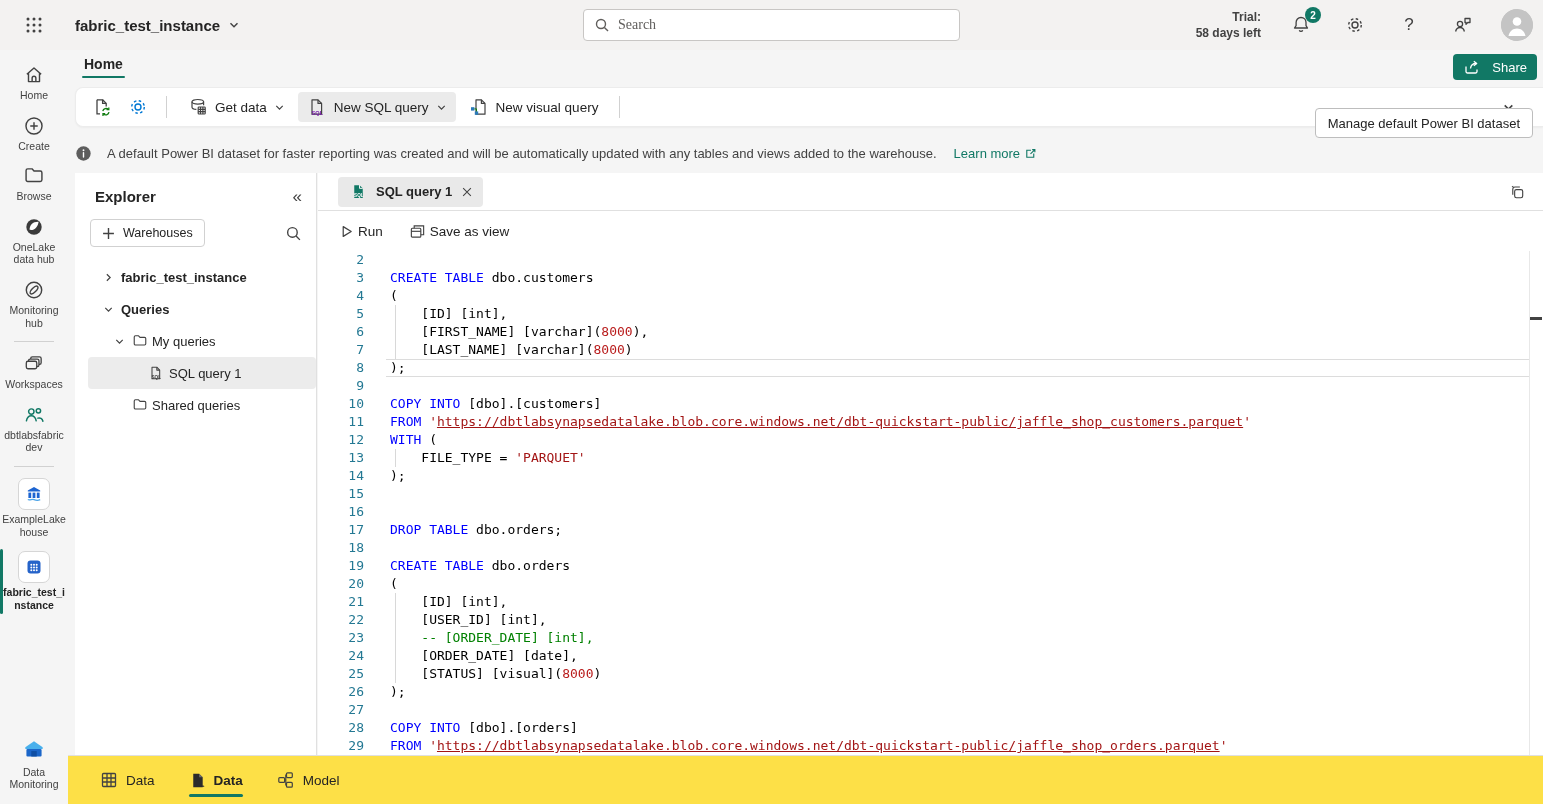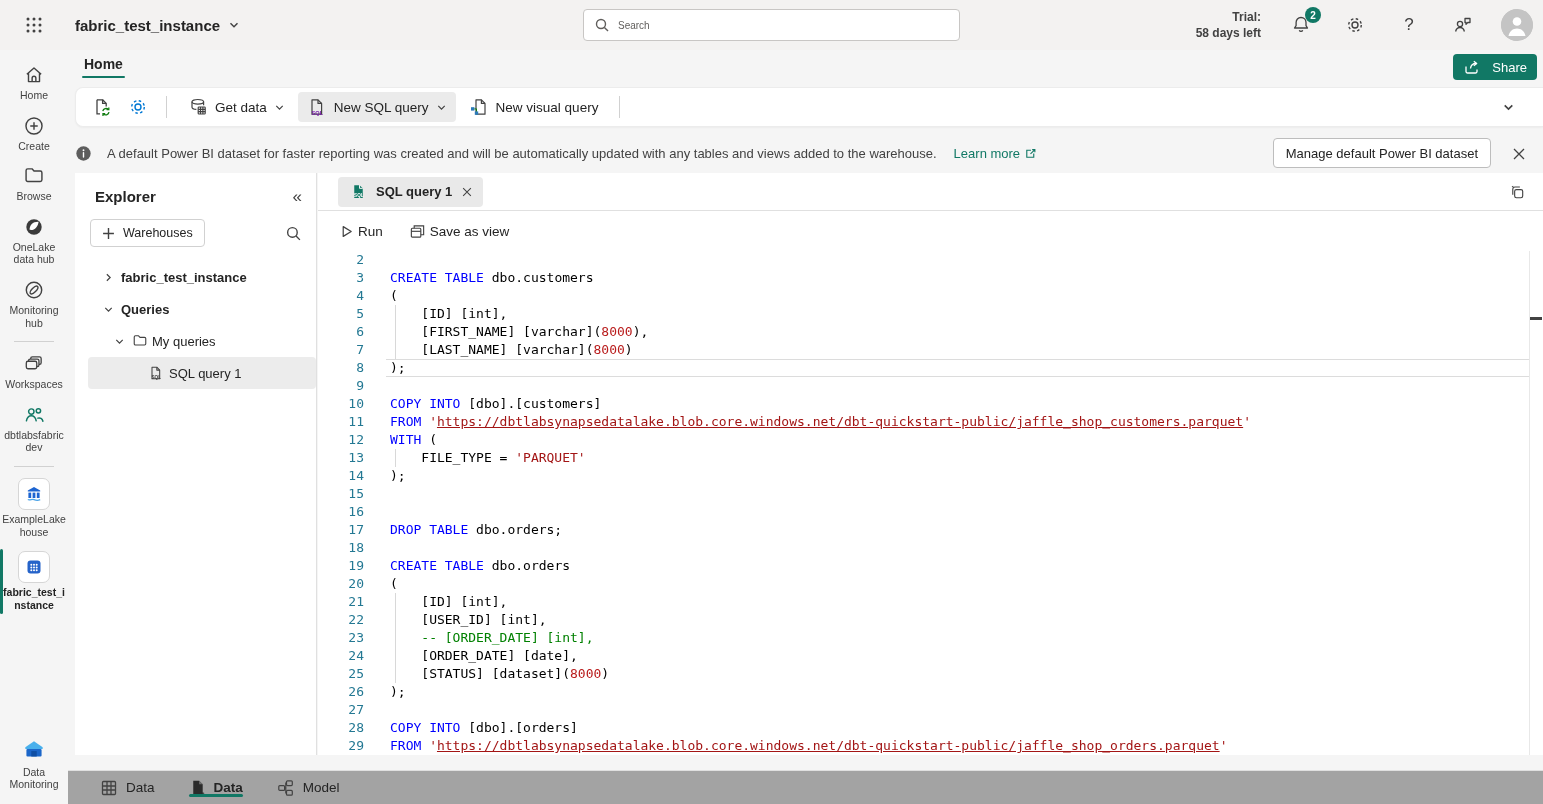--- a/index.html
+++ b/index.html
@@ -7,21 +7,21 @@
   body { font-family:"Liberation Sans", sans-serif; background:#f5f5f5; color:#242424; position:relative; }
   svg { display:block; }
   .ic { display:inline-flex; align-items:center; justify-content:center; flex:none; }
 
   
   #topbar { position:absolute; top:0; left:0; right:0; height:50px; background:#f3f2f1; display:flex; align-items:center; }
   .waffle { width:34px; height:34px; margin-left:17px; display:flex; align-items:center; justify-content:center; cursor:pointer; }
   .ws-switcher { display:flex; align-items:center; gap:8px; margin-left:24px; cursor:pointer; }
   .ws-name { font-size:15px; font-weight:600; color:#242424; }
   .searchbox { position:absolute; left:583px; top:9px; width:377px; height:32px; background:#fff; border:1px solid #c8c6c4; border-radius:4px; display:flex; align-items:center; padding:0 10px; gap:8px; }
-  .searchbox input { border:none; outline:none; flex:1; font-size:10px; font-family:Liberation Sans, sans-serif; color:#242424; background:transparent; }
+  .searchbox input { border:none; outline:none; flex:1; font-size:14px; font-family:Liberation Serif, serif; color:#242424; background:transparent; }
   .searchbox input::placeholder { color:#605e5c; }
   .topbar-right { position:absolute; right:10px; top:0; height:50px; display:flex; align-items:center; gap:22px; }
   .trial { font-size:12px; color:#424242; text-align:right; line-height:1.35; margin-right:2px;font-weight:bold; }
   .tb-btn { width:32px; height:32px; display:flex; align-items:center; justify-content:center; position:relative; cursor:pointer; color:#424242; }
   .badge { position:absolute; top:-2px; right:-4px; min-width:16px; height:16px; border-radius:8px; background:#117865; color:#fff; font-size:10px; font-weight:600; display:flex; align-items:center; justify-content:center; padding:0 3px; }
   .help-q { font-size:17px; color:#424242; }
   .avatar { width:32px; height:32px; border-radius:50%; background:#c4c4c4; overflow:hidden; cursor:pointer; }
 
   
   #rail { position:absolute; top:50px; left:0; width:68px; bottom:0; display:flex; flex-direction:column; align-items:center; padding-top:8px; }
@@ -44,21 +44,21 @@
   .rb-iconbtn { width:32px; height:30px; display:flex; align-items:center; justify-content:center; border-radius:4px; cursor:pointer; }
   .rb-div { width:1px; height:22px; background:#d1d1d1; margin:0 8px; }
   .rb-btn { display:flex; align-items:center; gap:7px; height:30px; padding:0 9px; border-radius:4px; font-size:13.5px; color:#242424; cursor:pointer; }
   .rb-btn.active { background:#ebebeb; }
   .rb-expander { margin-left:auto; margin-right:18px; cursor:pointer; }
 
   
   #banner { position:absolute; top:133px; left:75px; right:10px; height:40px; display:flex; align-items:center; }
   .banner-left { display:flex; align-items:center; gap:15px; font-size:13px; color:#424242; }
   .learn-more { color:#117865; text-decoration:none; display:inline-flex; align-items:center; gap:4px; margin-left:2px; cursor:pointer; }
-  .banner-right { margin-left:auto; display:flex; align-items:flex-end; gap:14px; }
+  .banner-right { margin-left:auto; display:flex; align-items:flex-start; gap:32px;flex-direction:column; }
   .manage-btn { background:#fff; border:1px solid #bdbdbd; border-radius:4px; height:30px; padding:0 12px; font-size:13px; font-family:"Liberation Sans",sans-serif; color:#242424; cursor:pointer; }
   .x-btn { width:28px; height:28px; display:flex; align-items:center; justify-content:center; cursor:pointer; }
 
   
   #explorer { position:absolute; top:173px; left:75px; width:242px; bottom:49px; background:#fff; border-right:1px solid #e0e0e0; }
   .exp-head { display:flex; align-items:center; justify-content:space-between; padding:15px 14px 8px 20px; }
   .exp-title { font-size:15px; font-weight:700; color:#242424; }
   .collapse { font-size:17px; color:#424242; cursor:pointer; line-height:1; }
   .exp-actions { display:flex; align-items:center; justify-content:space-between; padding:6px 14px 10px 15px; }
   .wh-btn { display:flex; align-items:center; gap:8px; height:28px; padding:0 11px; border:1px solid #d1d1d1; border-radius:4px; background:#fff; font-size:12.5px; font-family:"Liberation Sans",sans-serif; color:#242424; cursor:pointer; }
@@ -82,21 +82,21 @@
   .ln { width:46px; text-align:right; color:#237893; flex:none; user-select:none; }
   .lt { padding-left:26px; color:#000; }
   .code-line.g::before { content:''; position:absolute; left:77px; top:0; bottom:0; width:1px; background:#d8d8d8; }
   .code-line.cur::after { content:''; position:absolute; left:68px; right:14px; top:0; bottom:0; box-shadow:inset 0 1px 0 #dcdcdc, inset 0 -1px 0 #dcdcdc; pointer-events:none; }
   .tk-k { color:#0000ff; } .tk-s { color:#a31515; } .tk-u { color:#a31515; text-decoration:underline; }
   .tk-n2 { color:#b91c1c; } .tk-c { color:#008000; } .tk-t { color:#000; }
   .ruler { position:absolute; top:0; bottom:0; right:0; width:14px; border-left:1px solid #e8e8e8; }
   .ruler-mark { position:absolute; top:66px; right:1px; width:12px; height:3px; background:#424242; }
 
   
-  #bottombar { position:absolute; left:68px; right:0; bottom:0; height:34px; border-top:1px solid #e0e0e0; background:#a3a3a3; display:flex; align-items:center; gap:34px; padding-left:32px; }
+  #bottombar { position:absolute; left:68px; right:0; bottom:0; height:49px; border-top:1px solid #e0e0e0; background:#fde047; display:flex; align-items:center; gap:34px; padding-left:32px; }
   .bb-item { display:flex; align-items:center; gap:8px; font-size:13.5px; color:#242424; cursor:pointer; position:relative; height:100%; }
   .bb-item.sel { font-weight:700; }
   .bb-item.sel::after { content:''; position:absolute; left:0; right:0; bottom:7px; height:3px; border-radius:2px; background:#117865; }
 </style>
 </head>
 <body>
 
 <div id="topbar">
   <div class="waffle">
     <svg width="18" height="18" viewBox="0 0 18 18" fill="#424242">
@@ -454,20 +454,28 @@
     </div>
     <div class="trow sel" style="padding-left:55px;">
       <span class="tw ic" style="width:26px;">
         <svg width="16" height="16" viewBox="0 0 20 20">
           <path d="M5 2.8h6l3.6 3.6v10.8H5Z" fill="none" stroke="#424242" stroke-width="1.3" stroke-linejoin="round"></path>
           <path d="M11 2.8v3.6h3.6" fill="none" stroke="#424242" stroke-width="1.3" stroke-linejoin="round"></path>
           <text x="4.4" y="17.8" font-size="5.8" font-weight="bold" font-family="Liberation Sans, sans-serif" fill="#424242">SQL</text>
         </svg>
       </span>
       <span>SQL query 1</span>
+    </div>
+    <div class="trow" style="padding-left:53px;">
+      <span class="tw ic" style="width:24px;">
+        <svg width="16" height="16" viewBox="0 0 20 20" fill="none" stroke="#424242" stroke-width="1.4" stroke-linejoin="round">
+            <path d="M2.8 5A1.5 1.5 0 0 1 4.3 3.5h3.9L10 5.5h5.7A1.5 1.5 0 0 1 17.2 7v6.5a1.5 1.5 0 0 1-1.5 1.5H4.3a1.5 1.5 0 0 1-1.5-1.5Z"></path>
+          </svg>
+      </span>
+      <span>Shared queries</span>
     </div>
   </div>
 </div>
 
 <div id="editor">
   <div class="tabrow">
     <div class="qtab">
       <span class="ic">
         <svg width="17" height="17" viewBox="0 0 20 20">
           <path d="M5 2.5h6.2l3.8 3.8v11.2H5Z" fill="#117865"></path>
@@ -530,21 +538,21 @@
         <div class="code-line"><span class="ln">15</span><span class="lt"></span></div>
         <div class="code-line"><span class="ln">16</span><span class="lt"></span></div>
         <div class="code-line"><span class="ln">17</span><span class="lt"><span class="tk-k">DROP</span><span class="tk-t"> </span><span class="tk-k">TABLE</span><span class="tk-t"> dbo.orders;</span></span></div>
         <div class="code-line"><span class="ln">18</span><span class="lt"></span></div>
         <div class="code-line"><span class="ln">19</span><span class="lt"><span class="tk-k">CREATE</span><span class="tk-t"> </span><span class="tk-k">TABLE</span><span class="tk-t"> dbo.orders</span></span></div>
         <div class="code-line"><span class="ln">20</span><span class="lt"><span class="tk-t">(</span></span></div>
         <div class="code-line g"><span class="ln">21</span><span class="lt"><span class="tk-t">    [ID] [int],</span></span></div>
         <div class="code-line g"><span class="ln">22</span><span class="lt"><span class="tk-t">    [USER_ID] [int],</span></span></div>
         <div class="code-line g"><span class="ln">23</span><span class="lt"><span class="tk-c">    -- [ORDER_DATE] [int],</span></span></div>
         <div class="code-line g"><span class="ln">24</span><span class="lt"><span class="tk-t">    [ORDER_DATE] [date],</span></span></div>
-        <div class="code-line g"><span class="ln">25</span><span class="lt"><span class="tk-t">    [STATUS] [dataset](</span><span class="tk-n2">8000</span><span class="tk-t">)</span></span></div>
+        <div class="code-line g"><span class="ln">25</span><span class="lt"><span class="tk-t">    [STATUS] [visual](</span><span class="tk-n2">8000</span><span class="tk-t">)</span></span></div>
         <div class="code-line"><span class="ln">26</span><span class="lt"><span class="tk-t">);</span></span></div>
         <div class="code-line"><span class="ln">27</span><span class="lt"></span></div>
         <div class="code-line"><span class="ln">28</span><span class="lt"><span class="tk-k">COPY</span><span class="tk-t"> </span><span class="tk-k">INTO</span><span class="tk-t"> [dbo].[orders]</span></span></div>
         <div class="code-line"><span class="ln">29</span><span class="lt"><span class="tk-k">FROM</span><span class="tk-t"> </span><span class="tk-s">'</span><span class="tk-u">https://dbtlabsynapsedatalake.blob.core.windows.net/dbt-quickstart-public/jaffle_shop_orders.parquet</span><span class="tk-s">'</span></span></div>
       </div>
     <div class="ruler">
       <div class="ruler-mark"></div>
     </div>
   </div>
 </div>

